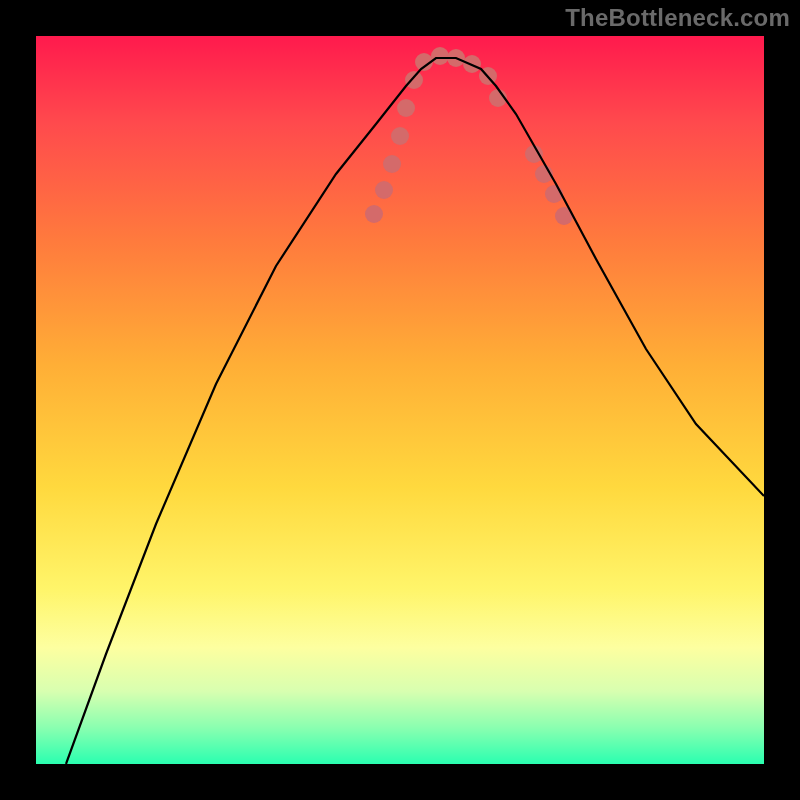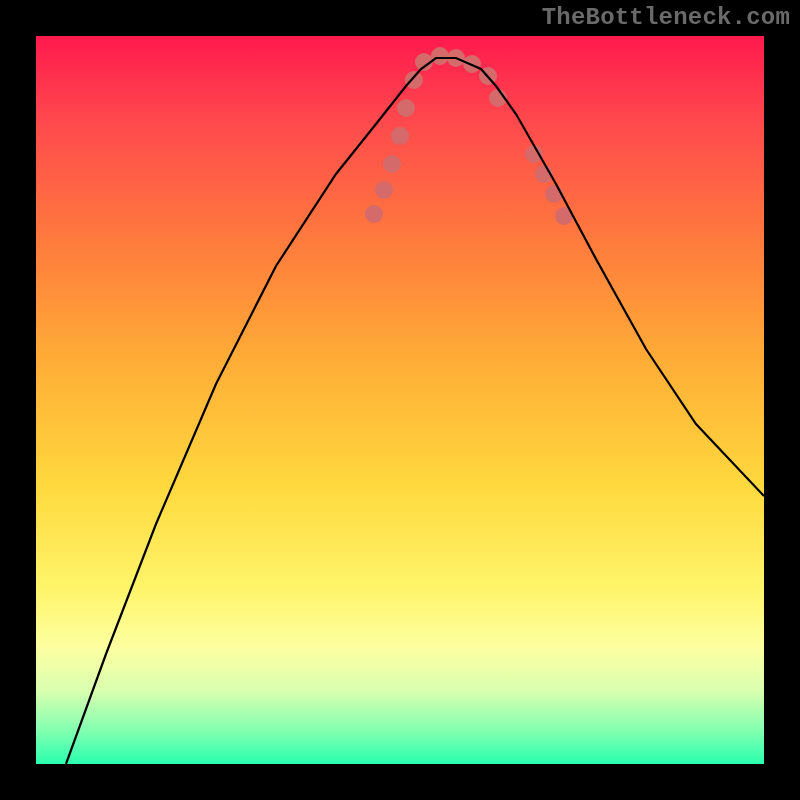--- a/index.html
+++ b/index.html
@@ -35,21 +35,21 @@
       #fdffa0 84%,
       #d8ffb0 90%,
       #8affb0 95%,
       #2affb0 100%
     );
   }
   .watermark {
     position: absolute;
     top: 4px;
     right: 10px;
-    font-family: Liberation Mono, monospace;
+    font-family: Liberation Sans, sans-serif;
     font-size: 24px;
     font-weight: 600;
     color: #6a6a6a;
     letter-spacing: 0.2px;
     margin-left: 12px;
   }
   svg.curve {
     position: absolute;
     left: 0;
     top: 0;

